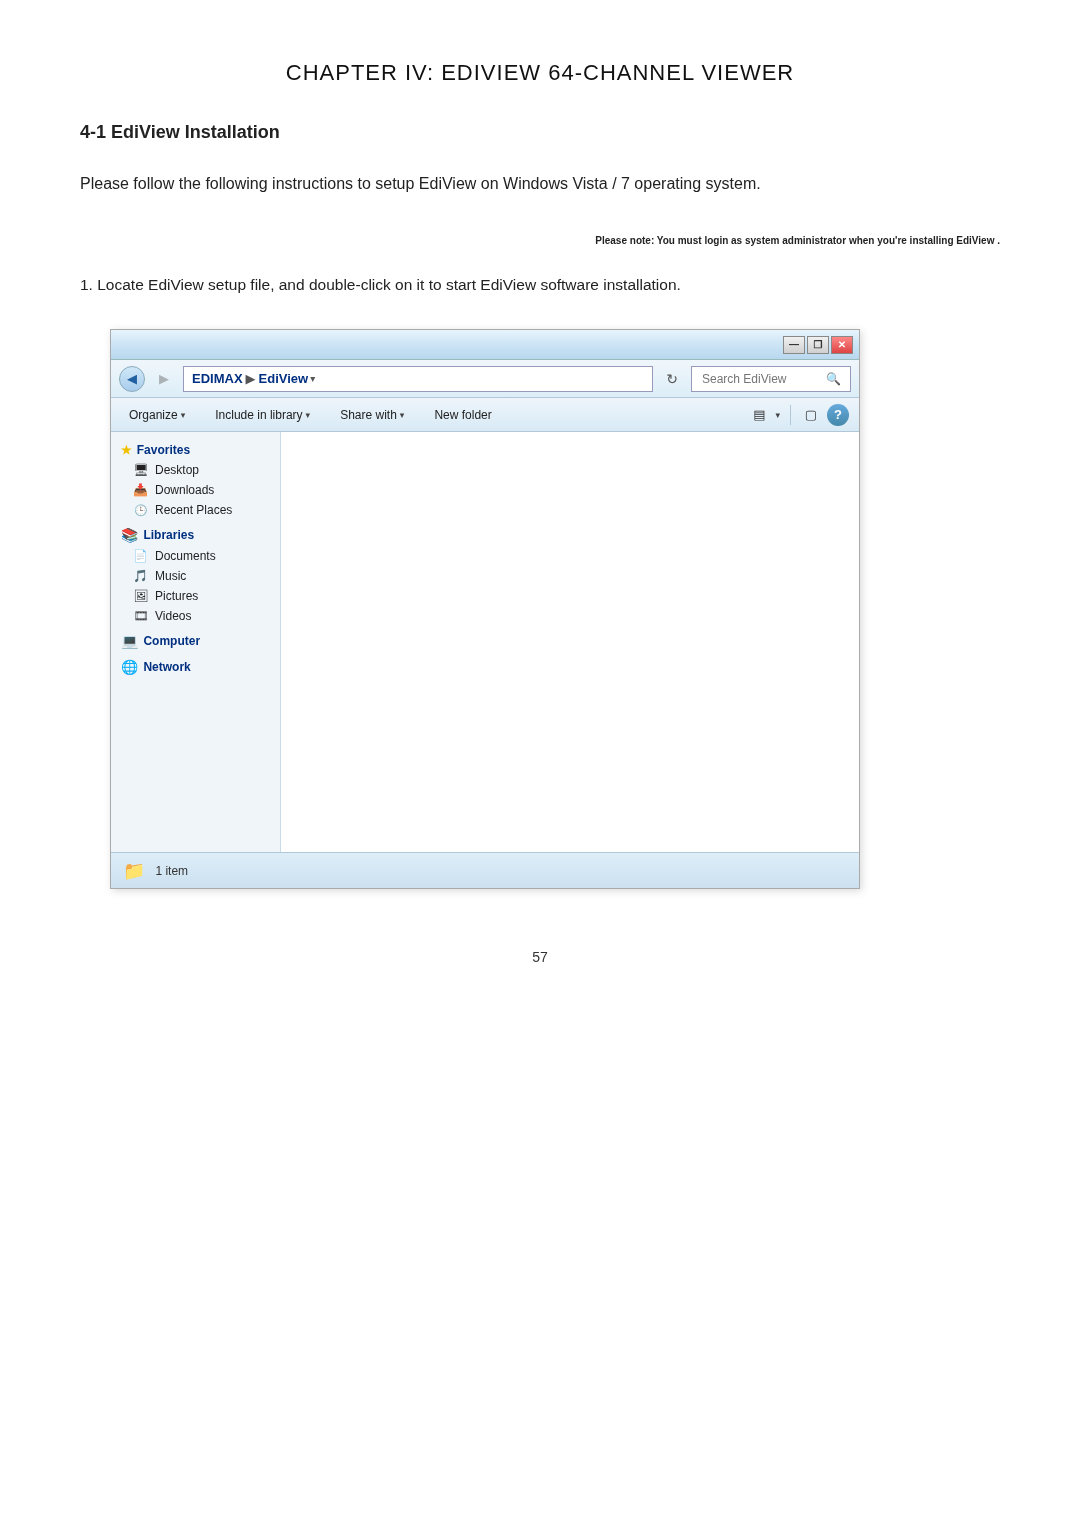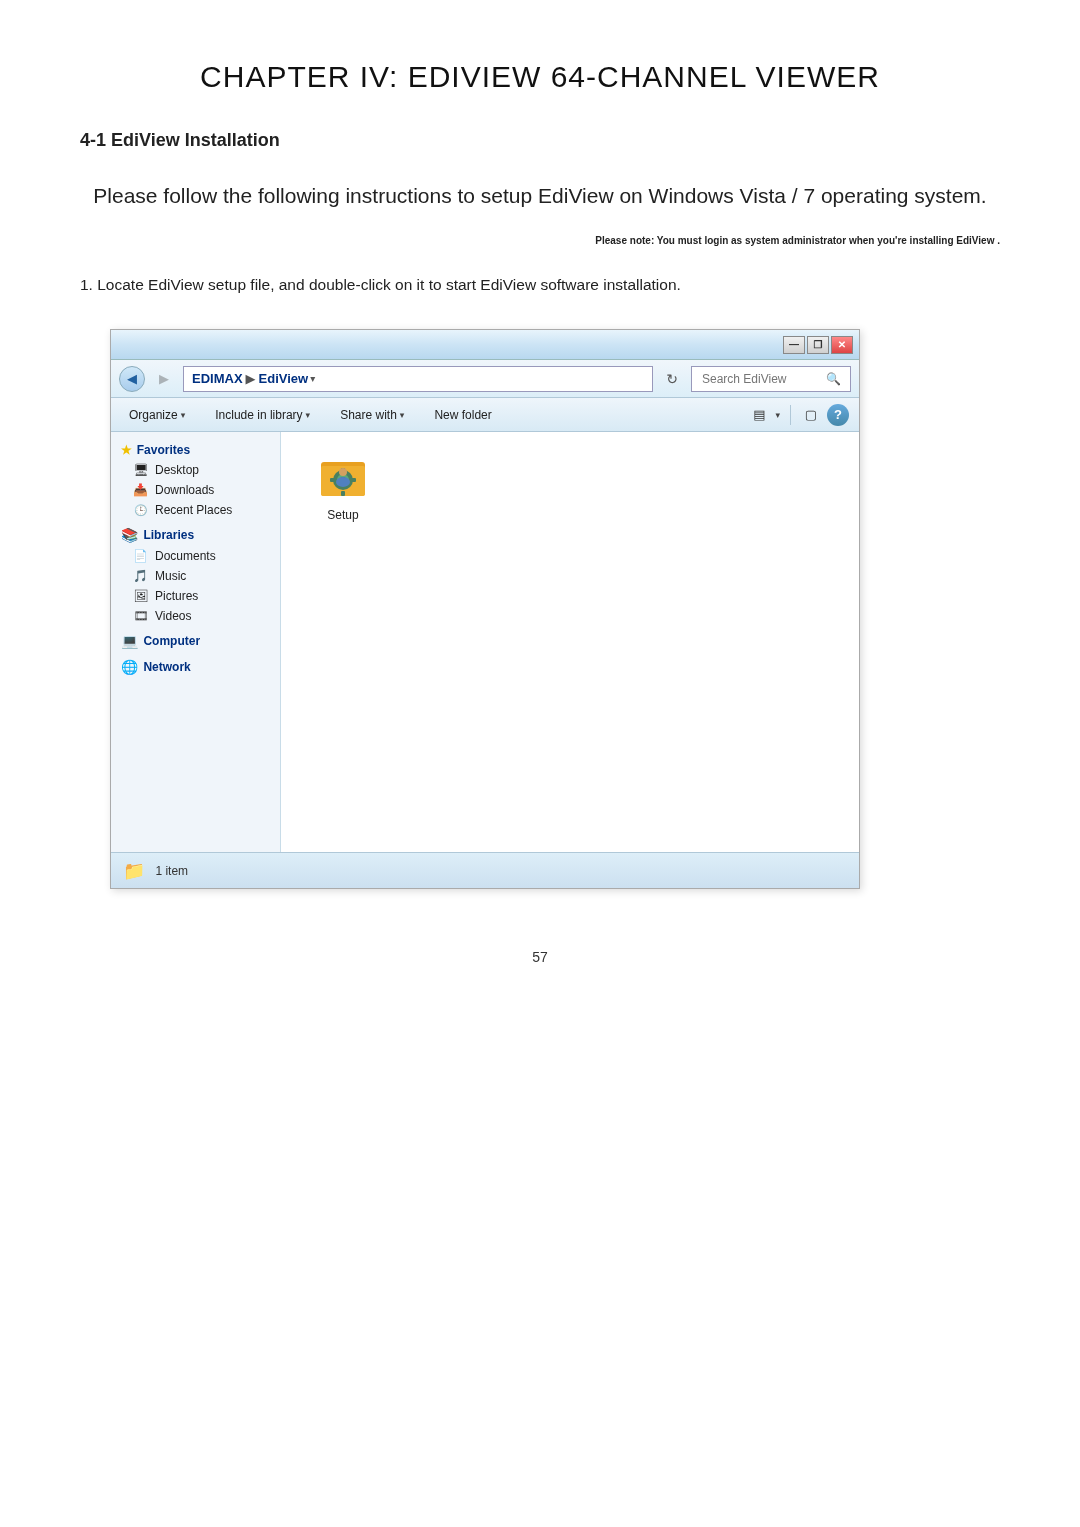--- a/index.html
+++ b/index.html
@@ -6,36 +6,35 @@
     body {
       background: #fff;
       font-family: 'Segoe UI', Arial, sans-serif;
       color: #222;
       width: 1080px;
       min-height: 1527px;
       padding: 60px 80px 80px 80px;
     }
     .page-title {
       text-align: center;
-      font-size: 30px;
+      font-size: 22px;
       font-weight: normal;
       letter-spacing: 1px;
       margin-bottom: 36px;
       color: #111;
     }
     .section-heading {
       font-size: 18px;
       font-weight: bold;
       margin-bottom: 28px;
     }
     .body-text {
-      font-size: 21px;
+      font-size: 16px;
       line-height: 1.6;
-      margin-bottom: 20px;
-      text-align: center;
+      margin-bottom: 36px;
     }
     .note-text {
       font-size: 10px;
       font-weight: bold;
       margin-bottom: 24px;
       line-height: 1.6;
       text-align: right;
     }
     .step-text {
       font-size: 15.5px;
@@ -453,45 +452,20 @@
 
       <div class="sidebar-section">
         <div class="sidebar-group-header">
           <span class="icon-network" style="font-size:14px;">🌐</span>
           <span>Network</span>
         </div>
       </div>
 
     </div>
 
-    <div class="file-area">
-      <div class="setup-icon-container">
-
-        <div class="setup-icon">
-          <svg width="52" height="52" viewBox="0 0 52 52">
-
-            <rect x="4" y="10" width="44" height="34" rx="3" fill="#e8a020"></rect>
-            <rect x="4" y="14" width="44" height="30" rx="2" fill="#f0b030"></rect>
-
-            <circle cx="26" cy="28" r="10" fill="#4a8060"></circle>
-            <circle cx="26" cy="28" r="6" fill="#5caa78"></circle>
-            <circle cx="26" cy="28" r="3" fill="#3a6048"></circle>
-
-            <rect x="24" y="16" width="4" height="5" rx="1" fill="#4a8060"></rect>
-            <rect x="24" y="39" width="4" height="5" rx="1" fill="#4a8060"></rect>
-            <rect x="13" y="26" width="5" height="4" rx="1" fill="#4a8060"></rect>
-            <rect x="34" y="26" width="5" height="4" rx="1" fill="#4a8060"></rect>
-
-            <circle cx="26" cy="20" r="4" fill="#d4a060"></circle>
-            <ellipse cx="26" cy="30" rx="7" ry="5" fill="#5080c0"></ellipse>
-          </svg>
-        </div>
-        <span class="setup-label">Setup</span>
-      </div>
-    </div>
 
   </div>
 
   <div class="status-bar">
     <span class="status-folder-icon">📁</span>
     <span>1 item</span>
   </div>
 
 </div>
 

